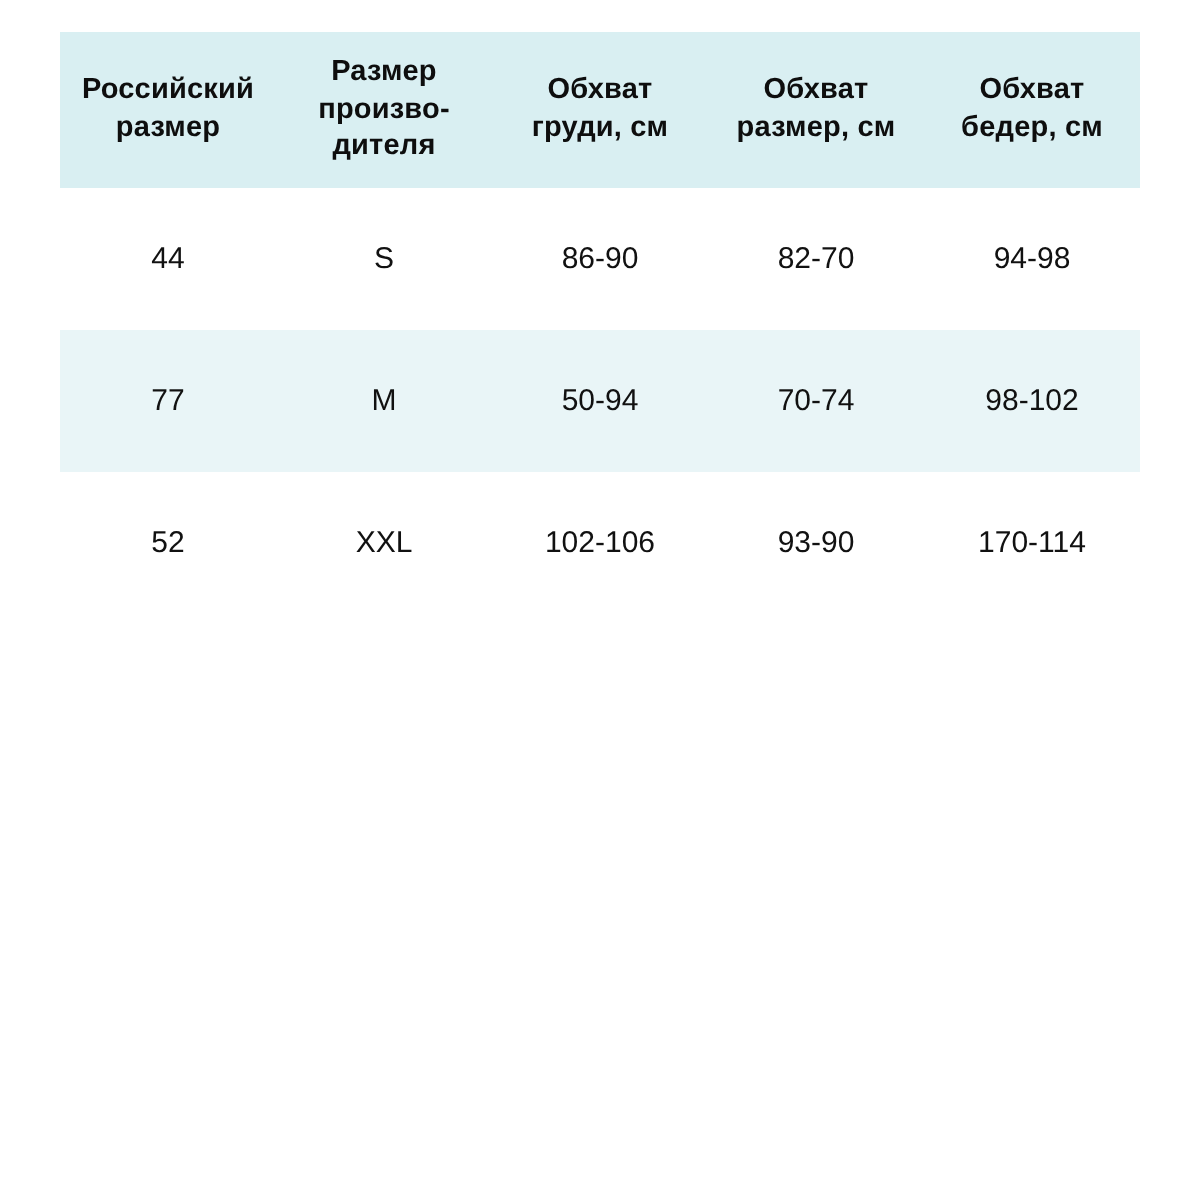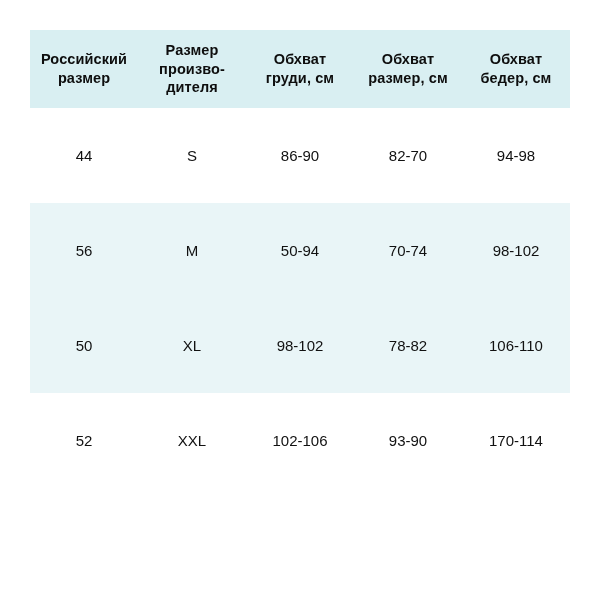--- a/index.html
+++ b/index.html
@@ -11,21 +11,21 @@
     height: 600px;
     background: #ffffff;
     font-family: "Liberation Sans", sans-serif;
     color: #1a1a1a;
     overflow: hidden;
   }
   .sheet {
     width: 600px;
     height: 600px;
     box-sizing: border-box;
-    padding: 30px 30px 30px 30px;
+    padding: 16px 30px 30px 30px;
     background: #ffffff;
   }
   table.size-table {
     width: 540px;
     border-collapse: collapse;
     table-layout: fixed;
   }
   table.size-table th,
   table.size-table td {
     text-align: center;
@@ -38,21 +38,21 @@
   }
   thead th {
     height: 78px;
     font-size: 14.5px;
     font-weight: bold;
     line-height: 1.28;
     color: #0e0e0e;
     letter-spacing: 0.1px;
   }
   tbody tr {
-    height: 95px;
+    height: 71px;
   }
   tbody tr.row-even {
     background: #ffffff;
   }
   tbody tr.row-odd {
     background: #e9f5f7;
   }
   tbody td {
     font-size: 15px;
     font-weight: normal;
@@ -105,32 +105,25 @@
     </thead>
     <tbody>
       <tr class="row-even">
         <td>44</td>
         <td>S</td>
         <td>86-90</td>
         <td>82-70</td>
         <td>94-98</td>
       </tr>
       <tr class="row-odd">
-        <td>56</td>
+        <td>77</td>
         <td>M</td>
         <td>50-94</td>
         <td>70-74</td>
         <td>98-102</td>
-      </tr>
-      <tr class="row-odd">
-        <td>50</td>
-        <td>XL</td>
-        <td>98-102</td>
-        <td>78-82</td>
-        <td>106-110</td>
       </tr>
       <tr class="row-even">
         <td>52</td>
         <td>XXL</td>
         <td>102-106</td>
         <td>93-90</td>
         <td>170-114</td>
       </tr>
     </tbody>
   </table>

